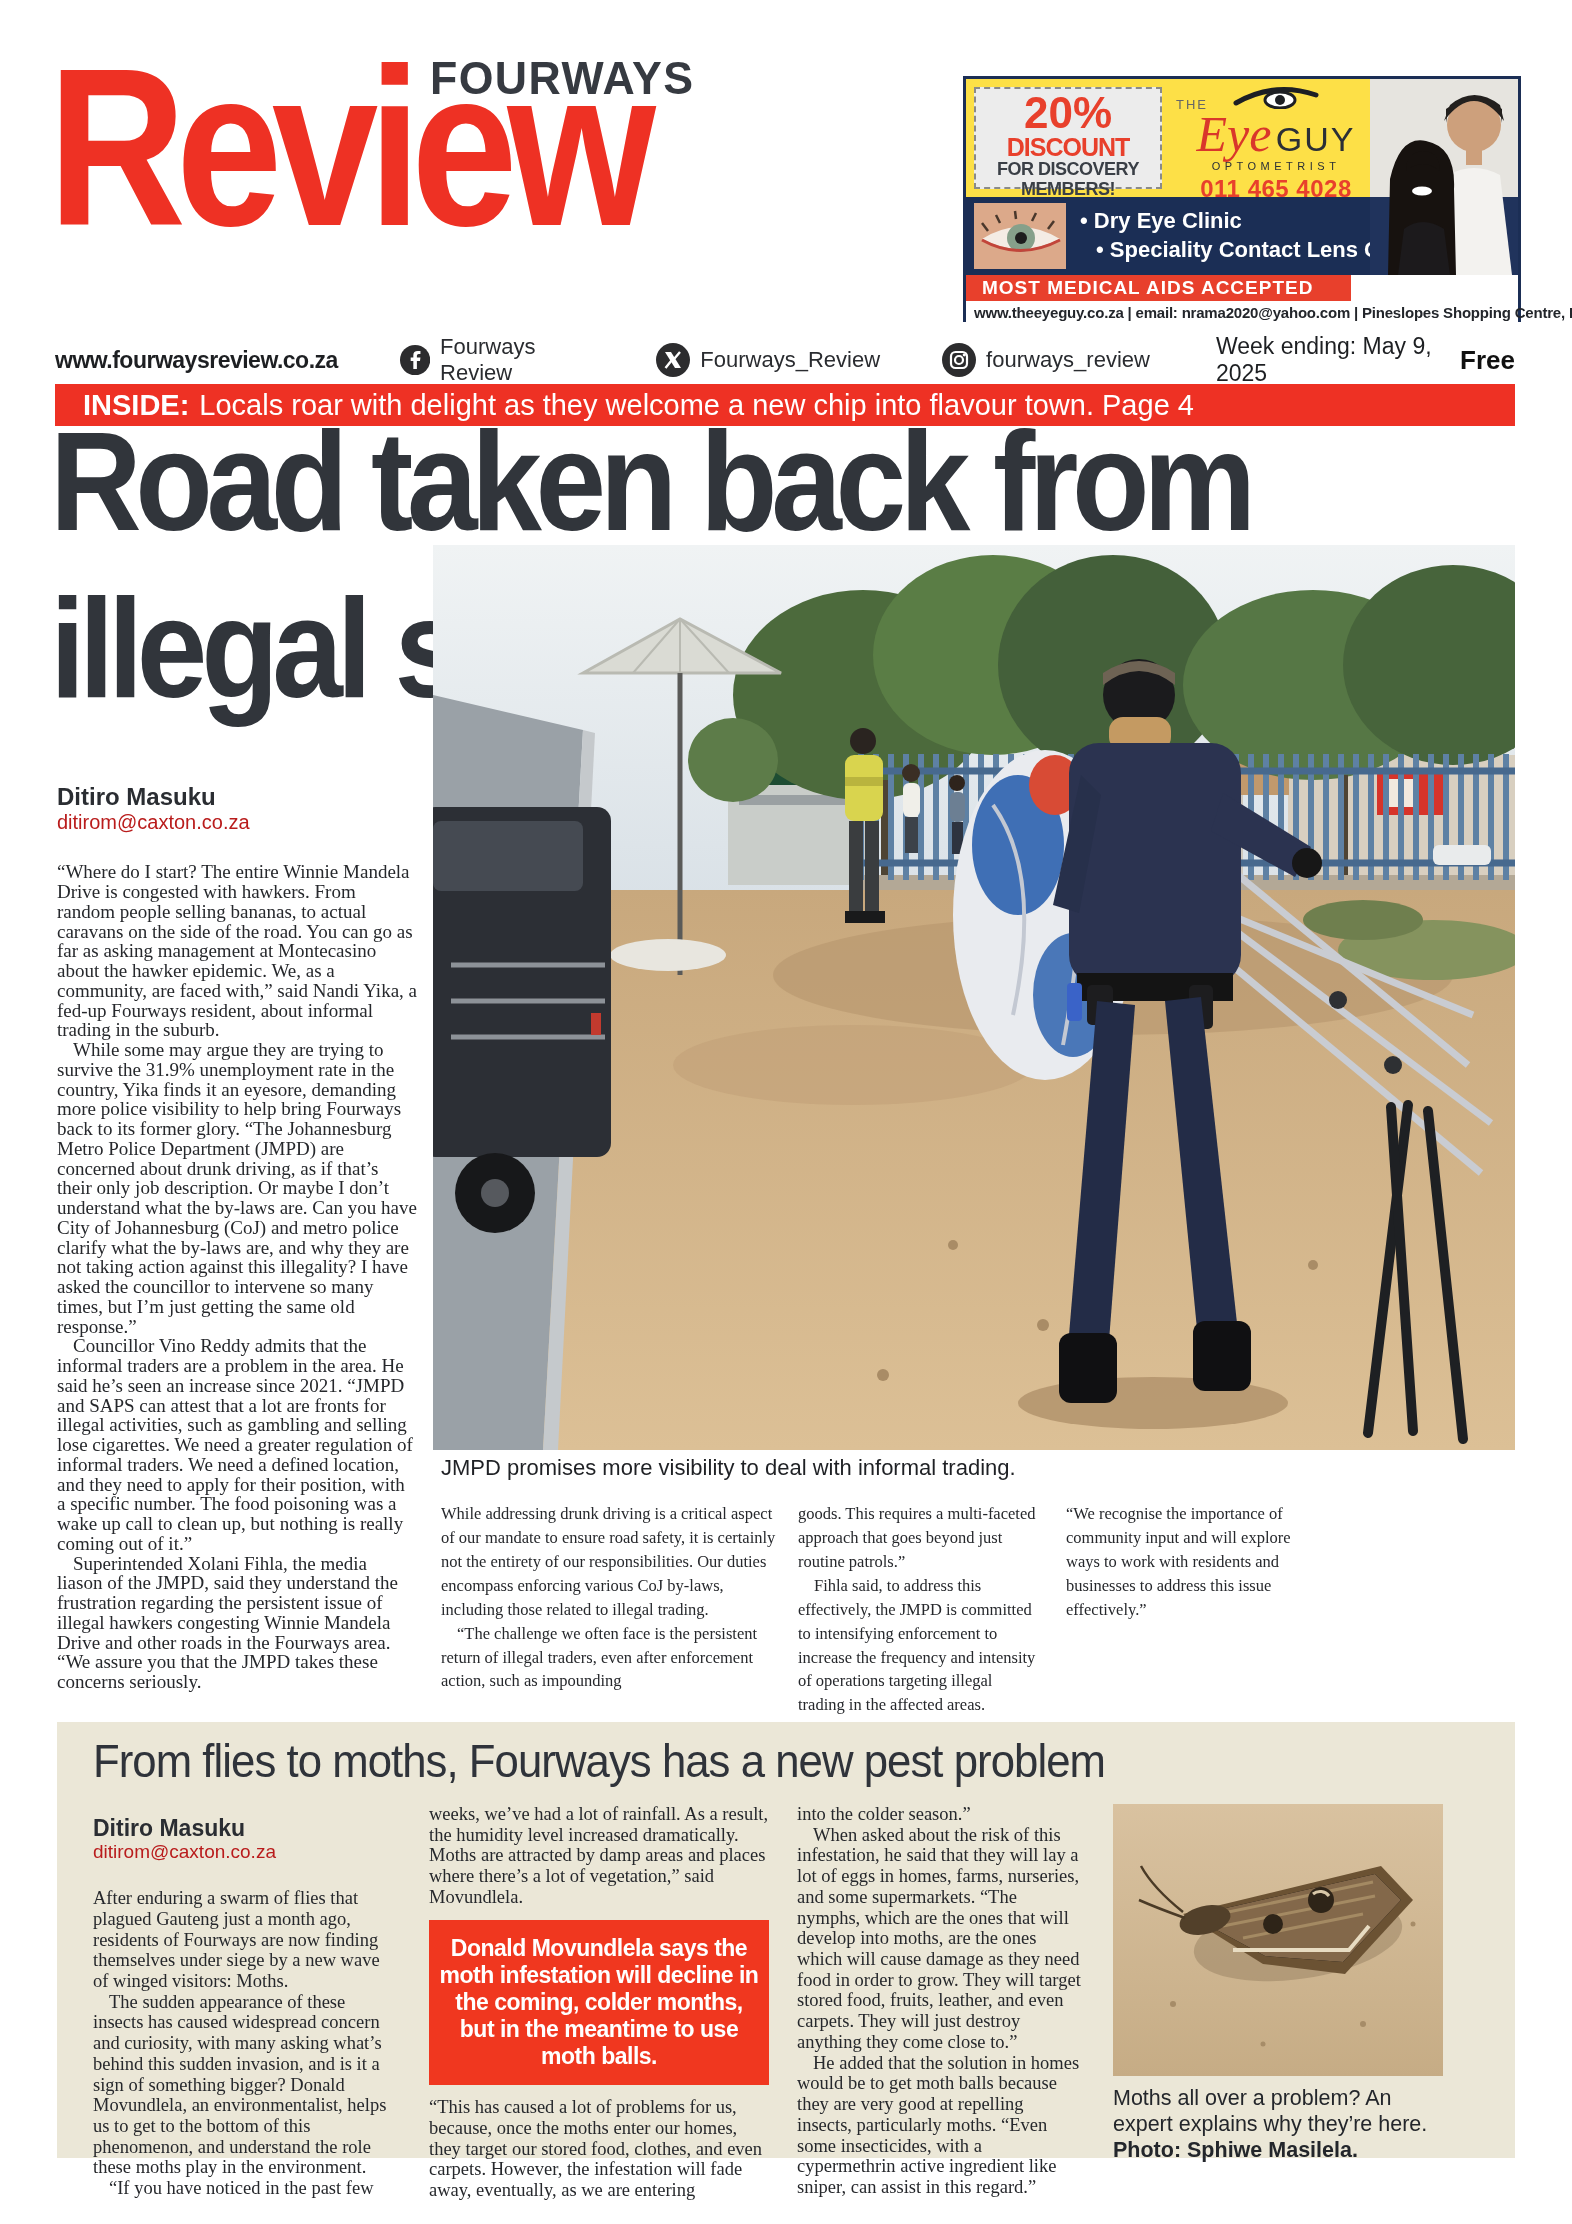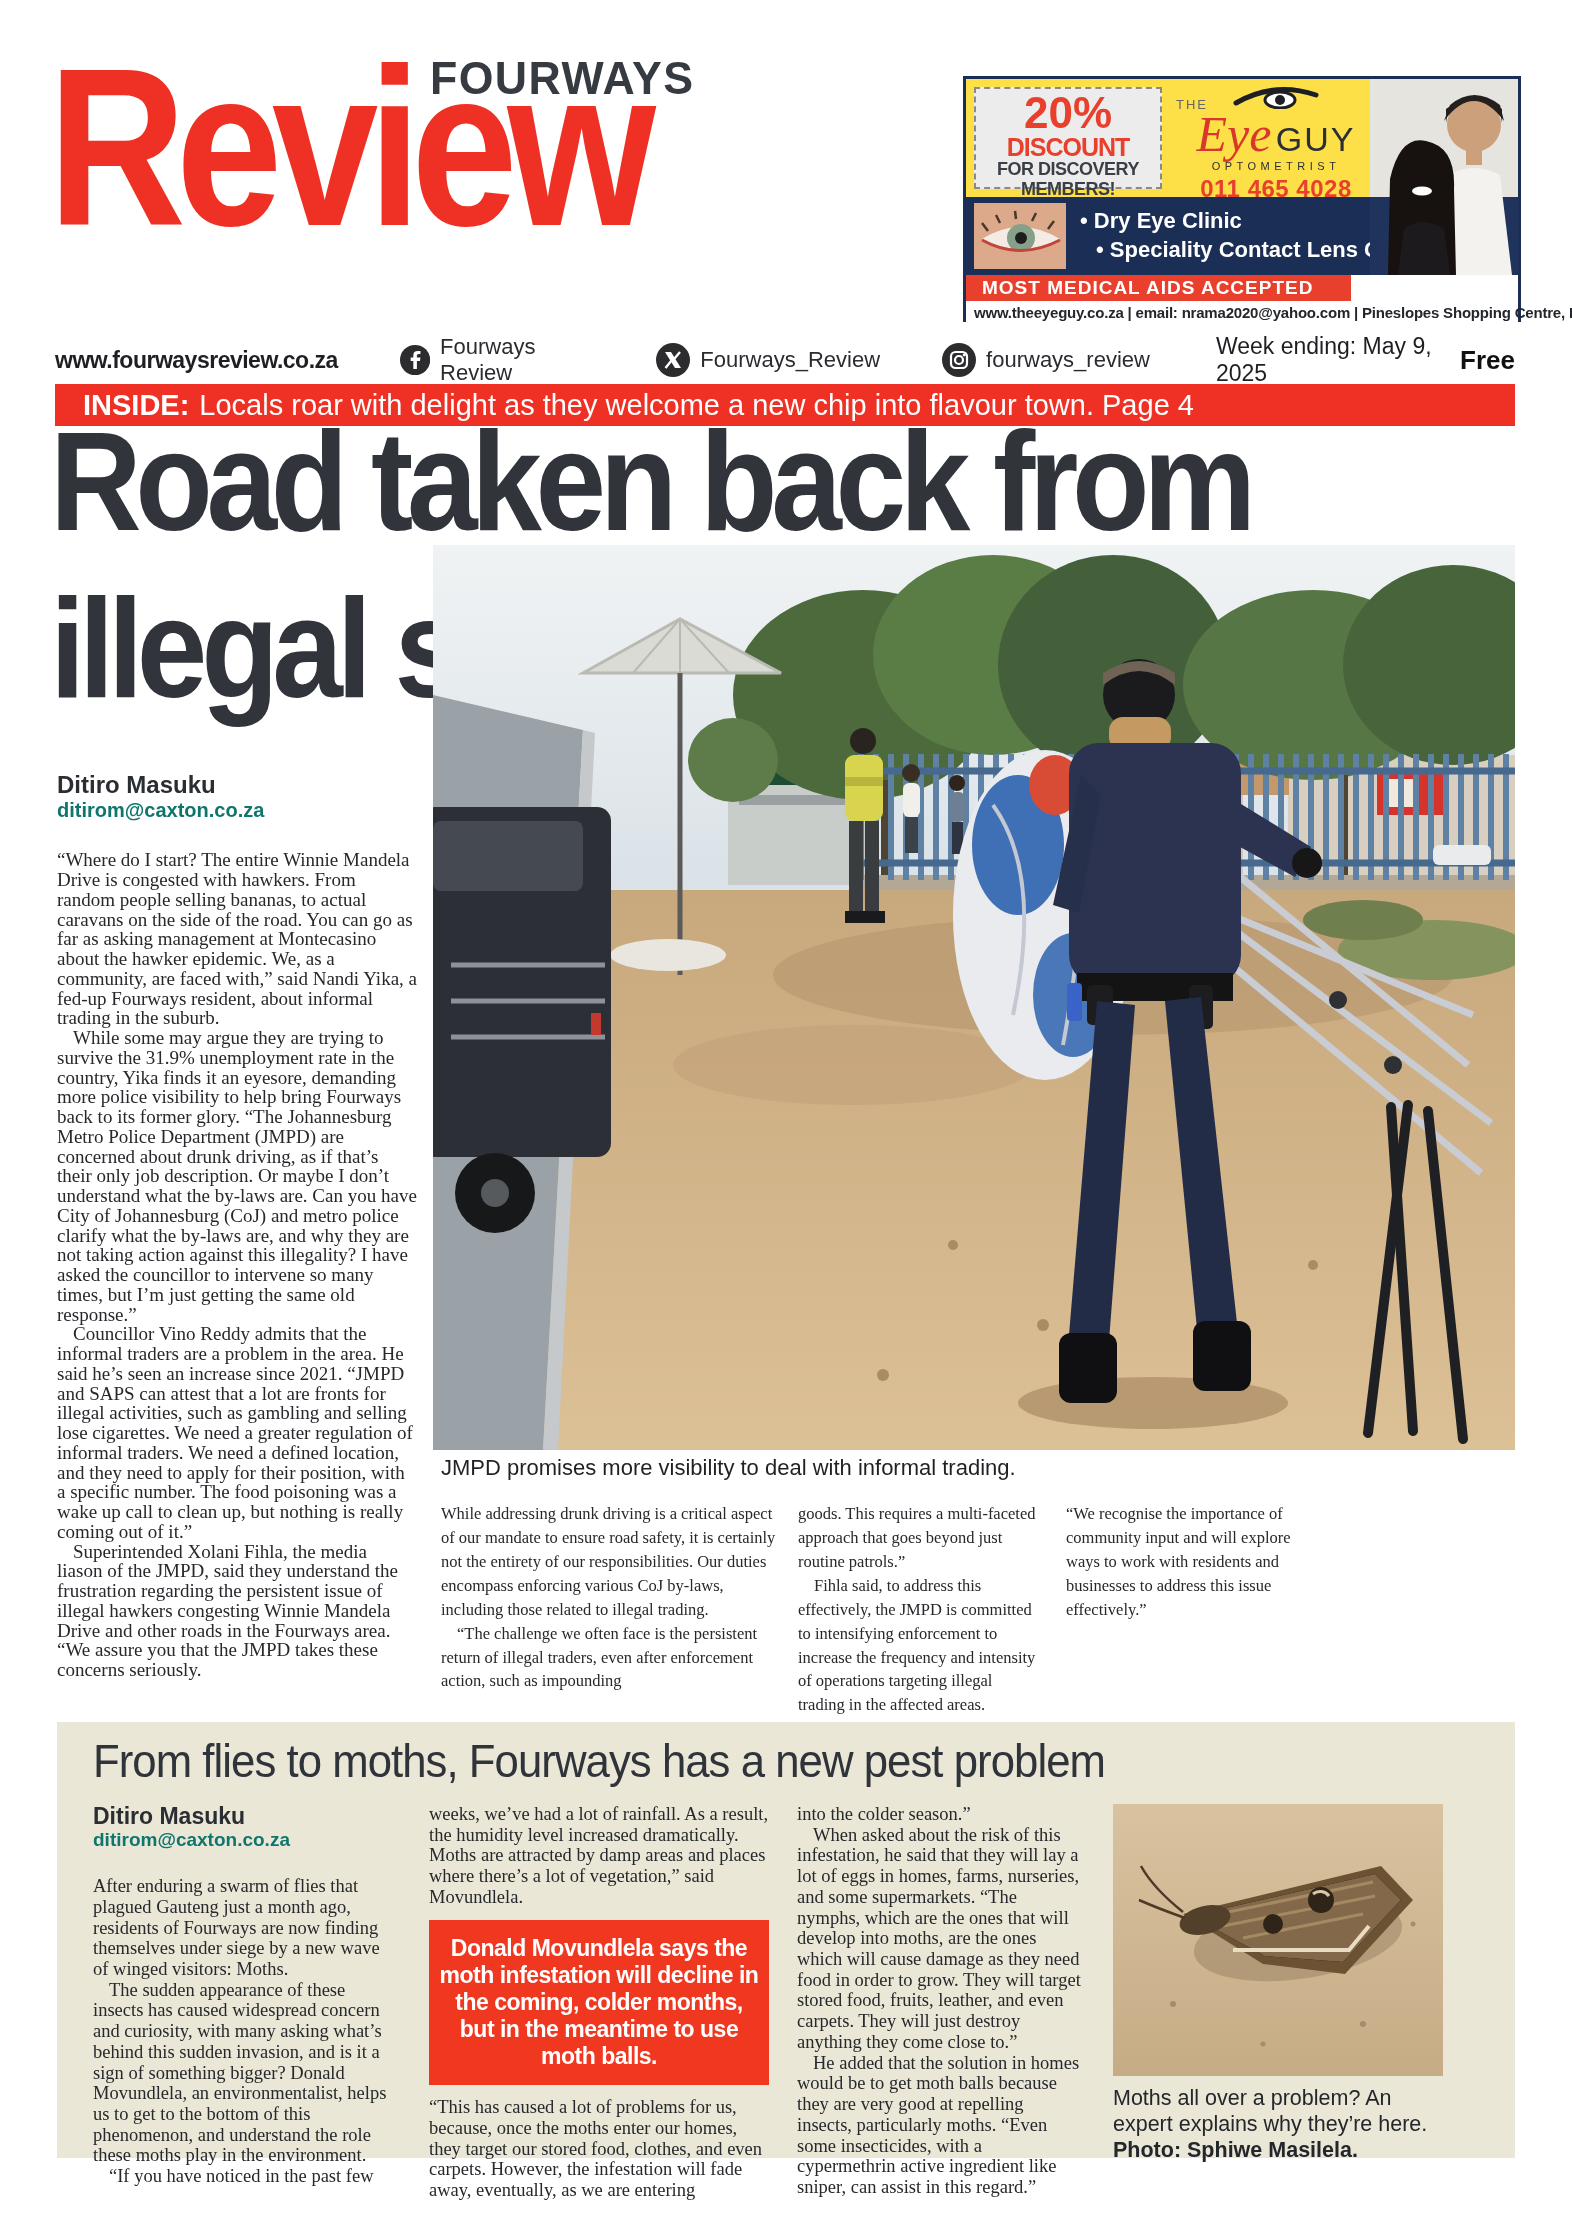--- a/index.html
+++ b/index.html
@@ -46,22 +46,22 @@
   
   .inside{position:absolute;left:55px;top:384px;width:1460px;height:42px;background:#ee3124;
       color:#fff;display:flex;align-items:center;padding-left:28px;box-sizing:border-box;}
   .inside .pre{font-weight:bold;font-size:29px;}
   .inside .txt{font-size:29px;margin-left:10px;font-weight:400;}
   
   .headline{position:absolute;left:50px;top:398px;line-height:167px;white-space:nowrap;}
   .hl-line{display:block;font-size:141px;font-weight:bold;color:#31353b;letter-spacing:-7px;
       transform:scaleX(0.9);transform-origin:0 0;}
   
-  .byline-name{font-size:24px;font-weight:bold;color:#2a2d32;line-height:1.1;}
-  .byline-mail{font-size:20px;color:#0f766e;line-height:1.2;font-weight:bold;}
+  .byline-name{font-size:24px;font-weight:bold;color:#2a2d32;line-height:1.1;margin-top:12px;}
+  .byline-mail{font-size:20px;color:#b91c1c;line-height:1.2;}
   .serif{font-family:"Liberation Serif",serif;}
   .paras p{margin:0;}
   .paras p + p{text-indent:16px;}
   .col1-main{position:absolute;left:57px;top:772px;width:360px;}
   .col1-main .paras{margin-top:28px;font-size:19px;line-height:1.04;color:#26282c;}
   .photo-main{position:absolute;left:433px;top:545px;width:1082px;height:905px;}
   .photo-main svg{display:block;width:100%;height:100%;}
   .caption-main{position:absolute;left:441px;top:1455px;width:1000px;font-size:22px;color:#1f2125;}
   .cols-lower{position:absolute;left:441px;top:1502px;display:flex;font-size:16.5px;line-height:1.45;}
   .cols-lower .ca{width:335px;margin-right:22px;}

